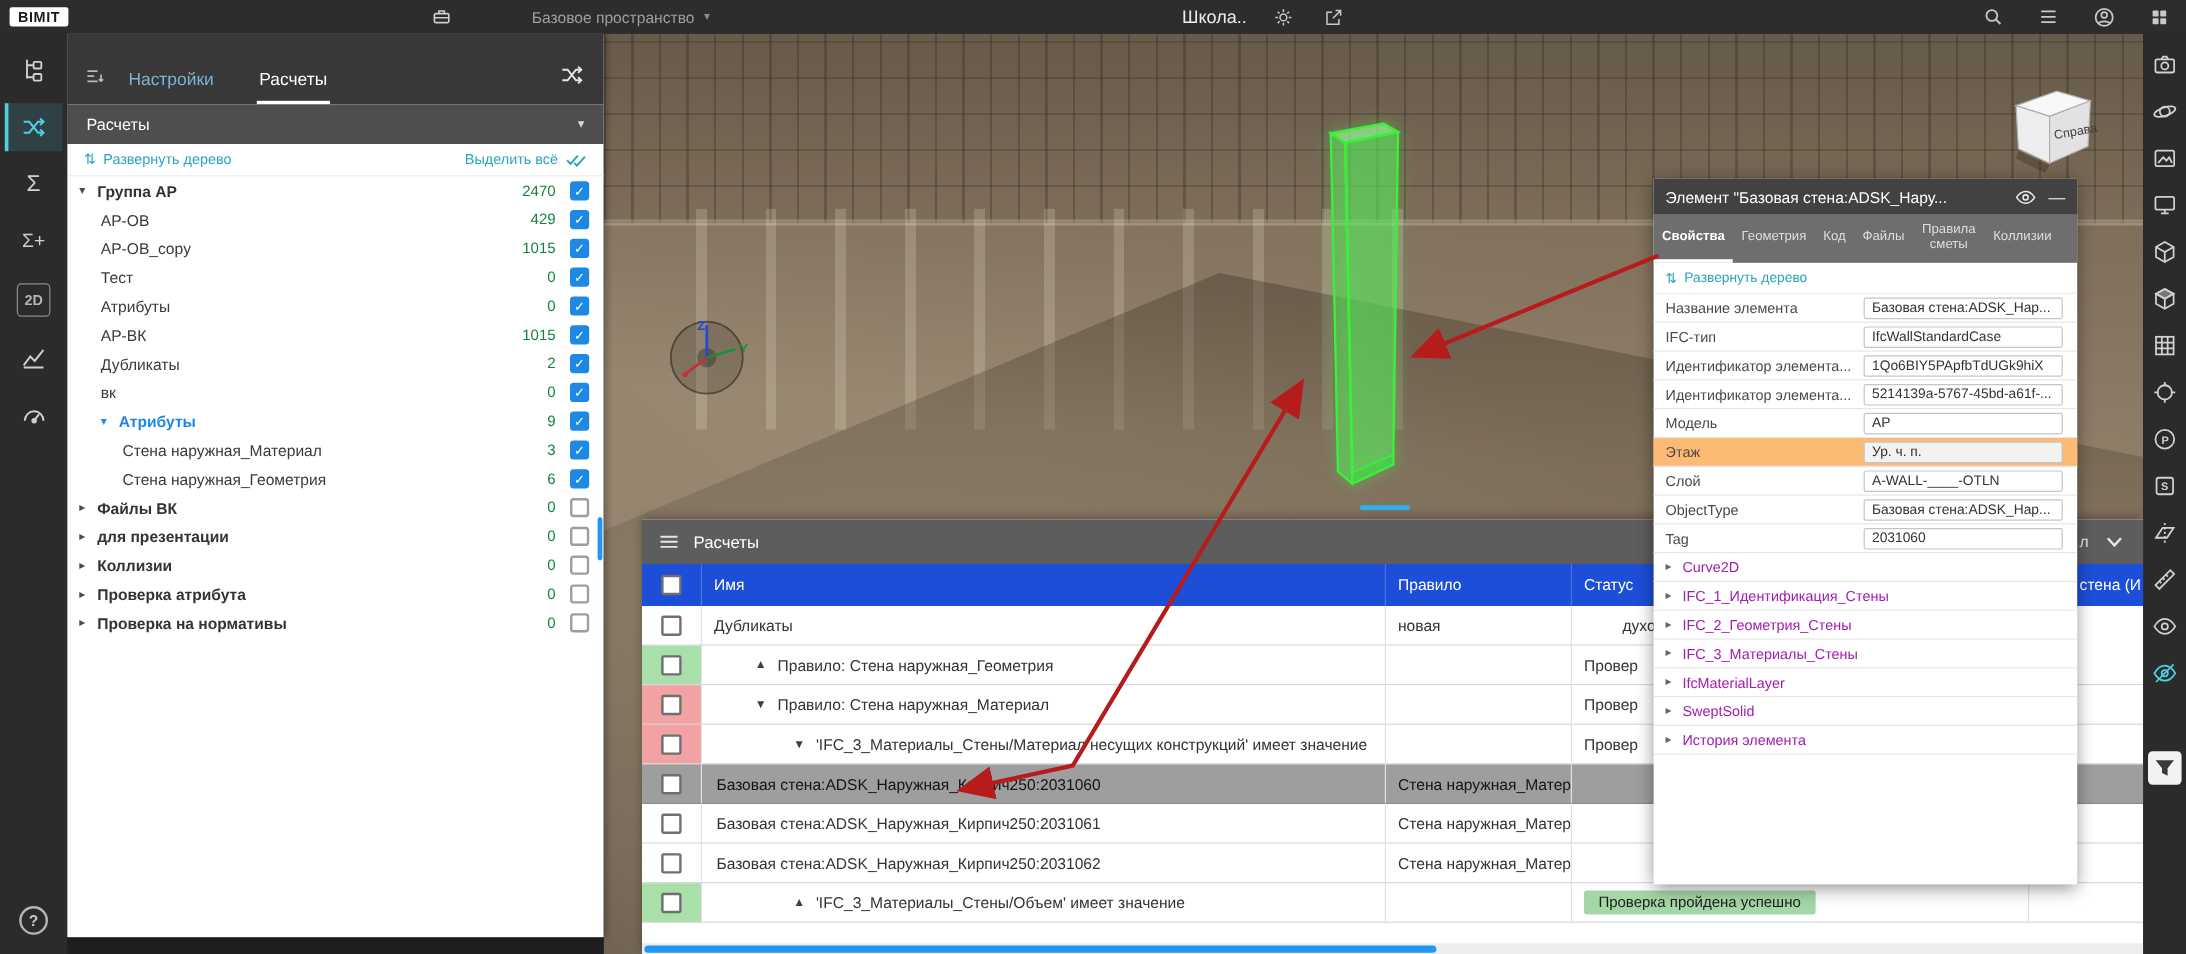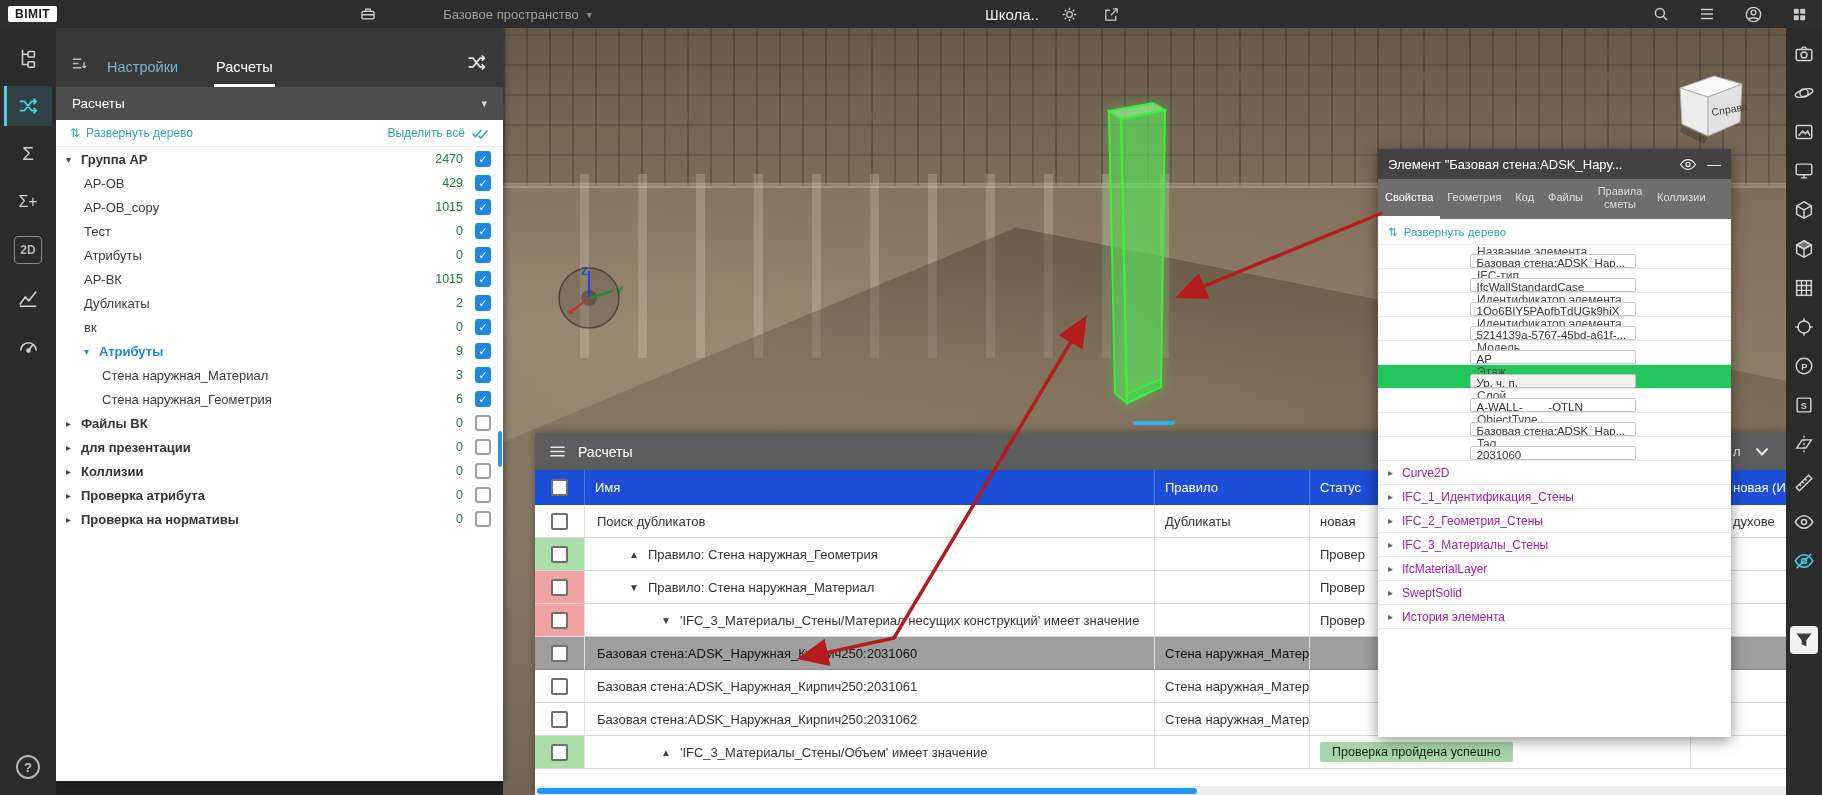--- a/index.html
+++ b/index.html
@@ -136,24 +136,24 @@
   #props-panel {
     position:absolute; left:1378px; top:149px; width:353px; height:588px; background:#fff; z-index:30;
     box-shadow:0 3px 14px rgba(0,0,0,.45); display:flex; flex-direction:column;
   }
   .pp-titlebar { height:30px; background:#424242; display:flex; align-items:center; padding:0 10px; gap:10px; }
   .pp-title { color:#fff; font-size:13px; white-space:nowrap; overflow:hidden; flex:1; }
   .pp-minus { color:#e8e8e8; font-size:14px; cursor:pointer; line-height:1; }
   .pp-tabs { height:40px; background:#6e6e6e; display:flex; align-items:stretch; }
   .pp-tab { display:flex; align-items:center; justify-content:center; text-align:center; padding:0 7px;
     color:#dedede; font-size:11px; line-height:1.15; border-bottom:3px solid transparent; cursor:pointer; }
-  .pp-tab.active { color:#fff; font-weight:normal; border-bottom-color:#fff; }
+  .pp-tab.active { color:#fff; font-weight:bold; border-bottom-color:#fff; }
   .pp-link { height:26px; display:flex; align-items:center; gap:6px; padding-left:10px; font-size:11.5px; border-bottom:1px solid #ececec; }
-  .prow { display:flex; align-items:center; height:24px; border-bottom:1px solid #e6e6e6;flex-direction:column; }
-  .prow.shaded { background:#22c55e; }
+  .prow { display:flex; align-items:center; height:24px; border-bottom:1px solid #e6e6e6; }
+  .prow.shaded { background:#fdba74; }
   .plabel { width:175px; padding-left:10px; font-size:12px; color:#4a4a4a; white-space:nowrap; overflow:hidden; }
   .pvalbox { width:166px; margin-right:4px; border:1px solid #c5c5c5; border-radius:2px; background:#fff;
     font-size:11.5px; color:#333; padding:2px 6px; white-space:nowrap; overflow:hidden; }
   .prow.shaded .pvalbox { background:#f2f2f2; }
   .pgroup { display:flex; align-items:center; height:24px; border-bottom:1px solid #e6e6e6; cursor:pointer; }
   .gcaret { width:14px; margin-left:10px; font-size:10px; color:#666; }
   .glabel { font-size:12px; color:#a21caf; }
 
   
   #right-strip {
@@ -468,29 +468,26 @@
         </svg>
     </span>
   </div>
   <div class="rt-headrow">
     <div class="h-check">
         <span class="cbx2"></span>
       </div>
     <div>Имя</div>
     <div>Правило</div>
     <div>Статус</div>
-    <div class="h-el">новая (И</div>
+    <div class="h-el">стена (И</div>
   </div>
 
   <div class="rrow">
     <div class="c-check">
         <span class="cbx2"></span>
-      </div>
-    <div class="c-name">
-        <span>Поиск дубликатов</span>
       </div>
     <div class="c-rule">Дубликаты</div>
     <div class="c-status">новая</div>
     <div class="c-el">духове</div>
   </div>
   <div class="rrow">
     <div class="c-check tint-green">
         <span class="cbx2"></span>
       </div>
     <div class="c-name ind1">

